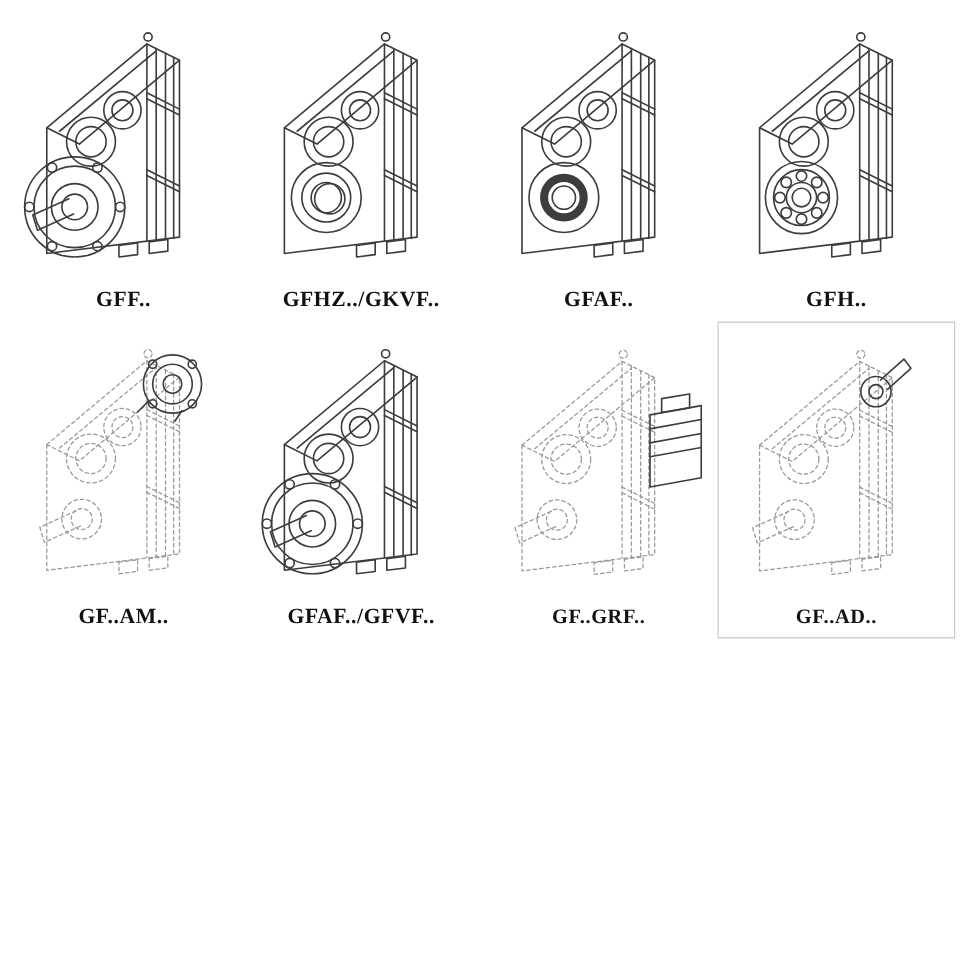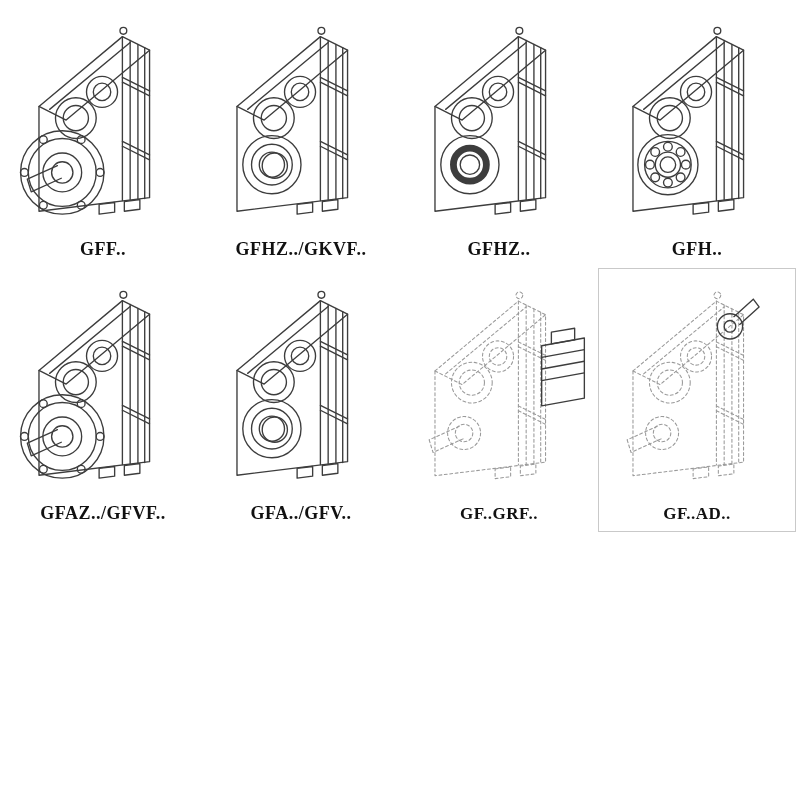--- a/index.html
+++ b/index.html
@@ -186,75 +186,80 @@
     </svg>
     <figcaption class="caption">GFHZ../GKVF..</figcaption>
   </figure>
 
   <figure class="cell">
     <svg class="draw" viewBox="0 0 200 215">
       <use href="#g-housing"></use>
         <use href="#g-circles"></use>
         <use href="#g-hollow-dark"></use>
     </svg>
-    <figcaption class="caption">GFHZ..</figcaption>
+    <figcaption class="caption">GFAF..</figcaption>
   </figure>
 
 
   <figure class="cell">
     <svg class="draw" viewBox="0 0 200 215">
       <use href="#g-housing"></use>
         <use href="#g-circles"></use>
         <use href="#g-bearing"></use>
     </svg>
     <figcaption class="caption">GFH..</figcaption>
   </figure>
 
-
-
-
-  <figure class="cell">
-    <svg class="draw" viewBox="0 0 200 215">
-      <use href="#g-housing"></use>
-        <use href="#g-circles"></use>
-        <use href="#g-flange"></use>
-    </svg>
-    <figcaption class="caption">GFAZ../GFVF..</figcaption>
-  </figure>
-
-  <figure class="cell">
-    <svg class="draw" viewBox="0 0 200 215">
-      <use href="#g-housing"></use>
-        <use href="#g-circles"></use>
-        <use href="#g-hollow"></use>
-    </svg>
-    <figcaption class="caption">GFA../GFV..</figcaption>
-  </figure>
 
   <figure class="cell">
     <svg class="draw" viewBox="0 0 200 215">
       <g class="ghost-part">
           <use href="#g-housing"></use>
           <use href="#g-circles"></use>
           <use href="#g-shaftboss"></use>
         </g>
       <g class="solid-part">
-          <use href="#g-sideblock"></use>
-        </g>
-    </svg>
-    <figcaption class="caption lg">GF..GRF..</figcaption>
-  </figure>
-
-  <figure class="cell boxed">
+          <use href="#g-topflange"></use>
+        </g>
+    </svg>
+    <figcaption class="caption">GF..AM..</figcaption>
+  </figure>
+
+
+  <figure class="cell">
+    <svg class="draw" viewBox="0 0 200 215">
+      <use href="#g-housing"></use>
+        <use href="#g-circles"></use>
+        <use href="#g-flange"></use>
+    </svg>
+    <figcaption class="caption">GFAF../GFVF..</figcaption>
+  </figure>
+
+
+  <figure class="cell">
     <svg class="draw" viewBox="0 0 200 215">
       <g class="ghost-part">
           <use href="#g-housing"></use>
           <use href="#g-circles"></use>
           <use href="#g-shaftboss"></use>
         </g>
       <g class="solid-part">
+          <use href="#g-sideblock"></use>
+        </g>
+    </svg>
+    <figcaption class="caption lg">GF..GRF..</figcaption>
+  </figure>
+
+  <figure class="cell boxed">
+    <svg class="draw" viewBox="0 0 200 215">
+      <g class="ghost-part">
+          <use href="#g-housing"></use>
+          <use href="#g-circles"></use>
+          <use href="#g-shaftboss"></use>
+        </g>
+      <g class="solid-part">
           <use href="#g-topshaft"></use>
         </g>
     </svg>
     <figcaption class="caption lg">GF..AD..</figcaption>
   </figure>
 
 </div>
 
 </body></html>

